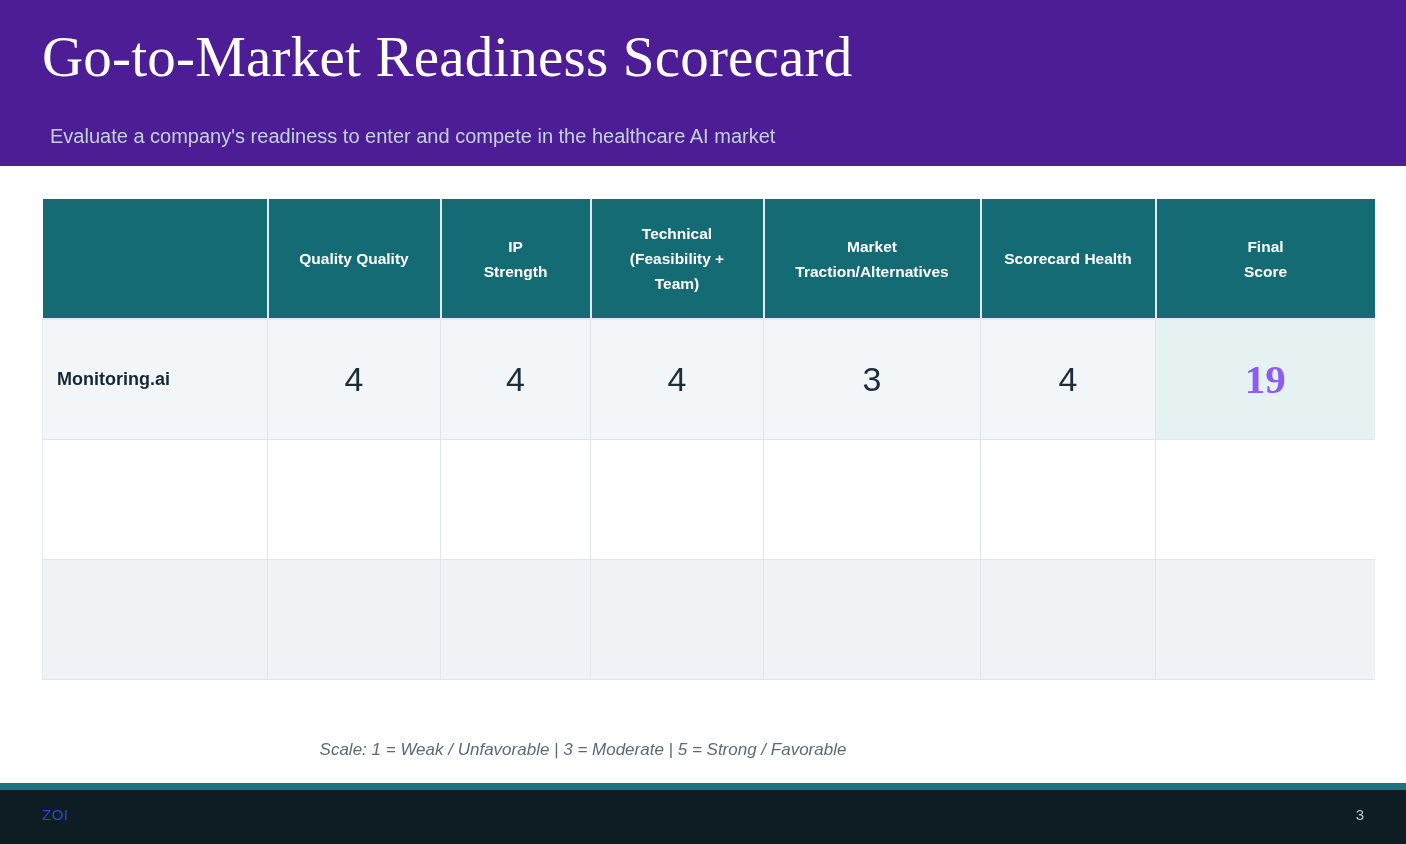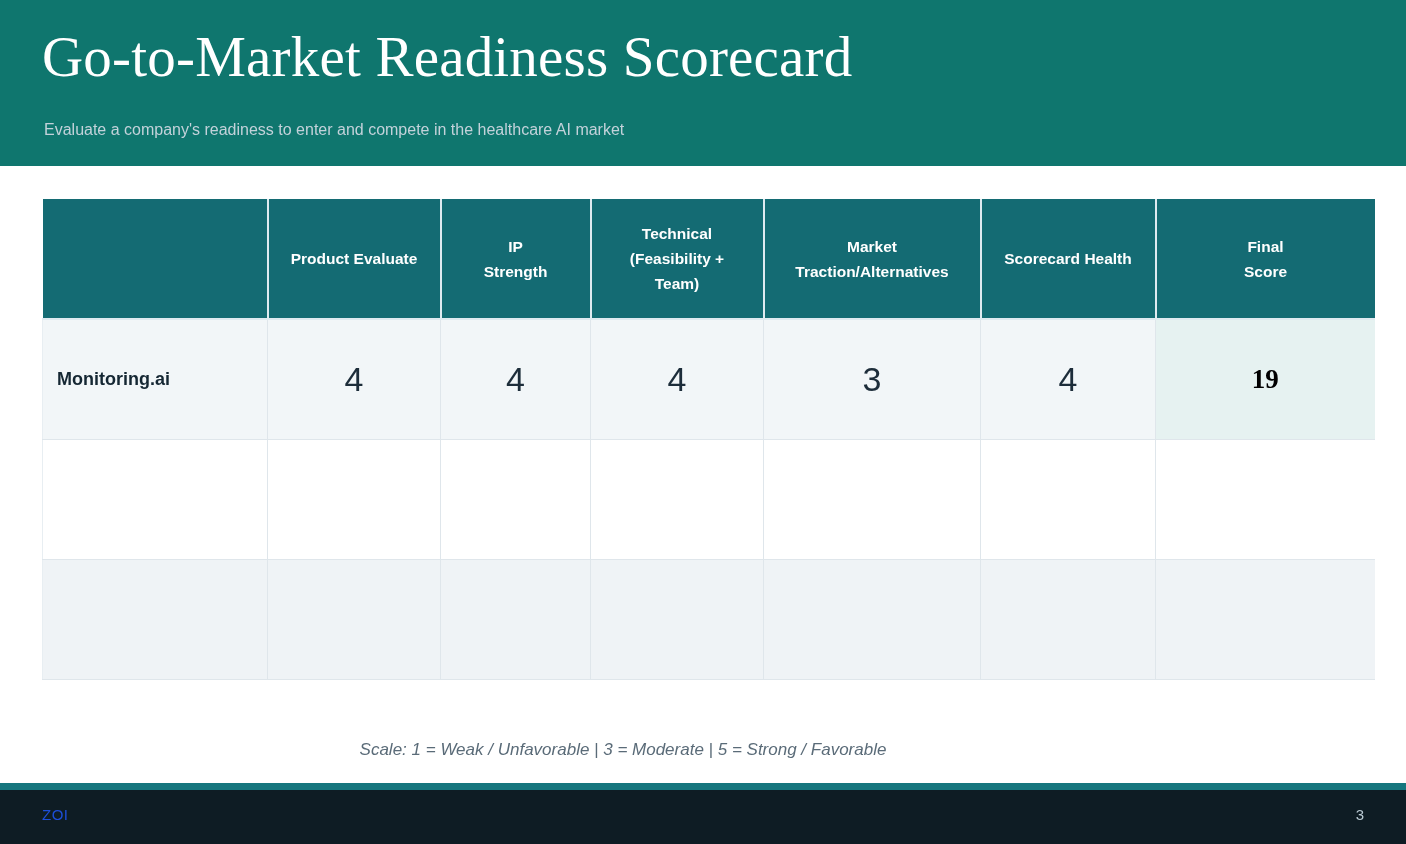--- a/index.html
+++ b/index.html
@@ -14,43 +14,43 @@
     overflow: hidden;
     position: relative;
   }
 
   
   .banner {
     position: absolute;
     left: 0; top: 0;
     width: 1406px;
     height: 166px;
-    background: #0f766e;
+    background: #4c1d95;
     box-sizing: border-box;
     padding: 0 0 0 42px;
   }
   .banner-title {
     position: absolute;
     left: 42px;
     top: 22px;
     margin: 0;
     font-family: "Liberation Serif", "DejaVu Serif", serif;
     font-size: 57px;
     line-height: 70px;
     font-weight: 400;
     color: #ffffff;
     letter-spacing: 0.2px;
     white-space: nowrap;
   }
   .banner-subtitle {
     position: absolute;
     left: 42px;
     top: 116px;
-    margin: 2px;
-    font-size: 16px;
+    margin: 8px;
+    font-size: 20px;
     line-height: 24px;
     font-weight: 400;
     color: #c3d2da;
     white-space: nowrap;
   }
 
   
   .table-wrap {
     position: absolute;
     left: 42px;
@@ -111,36 +111,35 @@
     color: #152733;
   }
   .cell-score {
     font-size: 34px;
     font-weight: 400;
     color: #1d2d3a;
   }
   .cell-final {
     background: #e6f2f1 !important;
     font-family: "Liberation Serif", "DejaVu Serif", serif;
-    font-size: 27px;
+    font-size: 41px;
     font-weight: bold;
-    color: #000000;
+    color: #8b5cf6;
   }
 
   
   .scale-note {
     position: absolute;
     left: 0;
     top: 740px;
     width: 1166px;
     text-align: center;
     font-size: 17px;
     font-style: italic;
     color: #5a6b78;
-    margin-left: 40px;
   }
 
   
   .footer-accent {
     position: absolute;
     left: 0;
     top: 783px;
     width: 1406px;
     height: 7px;
     background: #16767e;
@@ -184,21 +183,21 @@
         <col class="c-pq">
         <col class="c-ip">
         <col class="c-tech">
       <col class="c-mkt">
         <col class="c-fin">
         <col class="c-final">
     </colgroup>
     <thead>
       <tr>
         <th class="corner"></th>
-        <th>Product Evaluate</th>
+        <th>Quality Quality</th>
         <th>IP<br>Strength</th>
         <th>Technical<br>(Feasibility +<br>Team)</th>
         <th>Market<br>Traction/Alternatives</th>
         <th>Scorecard Health</th>
         <th>Final<br>Score</th>
       </tr>
     </thead>
     <tbody>
       <tr class="row-filled">
         <td class="cell-name">Monitoring.ai</td>

